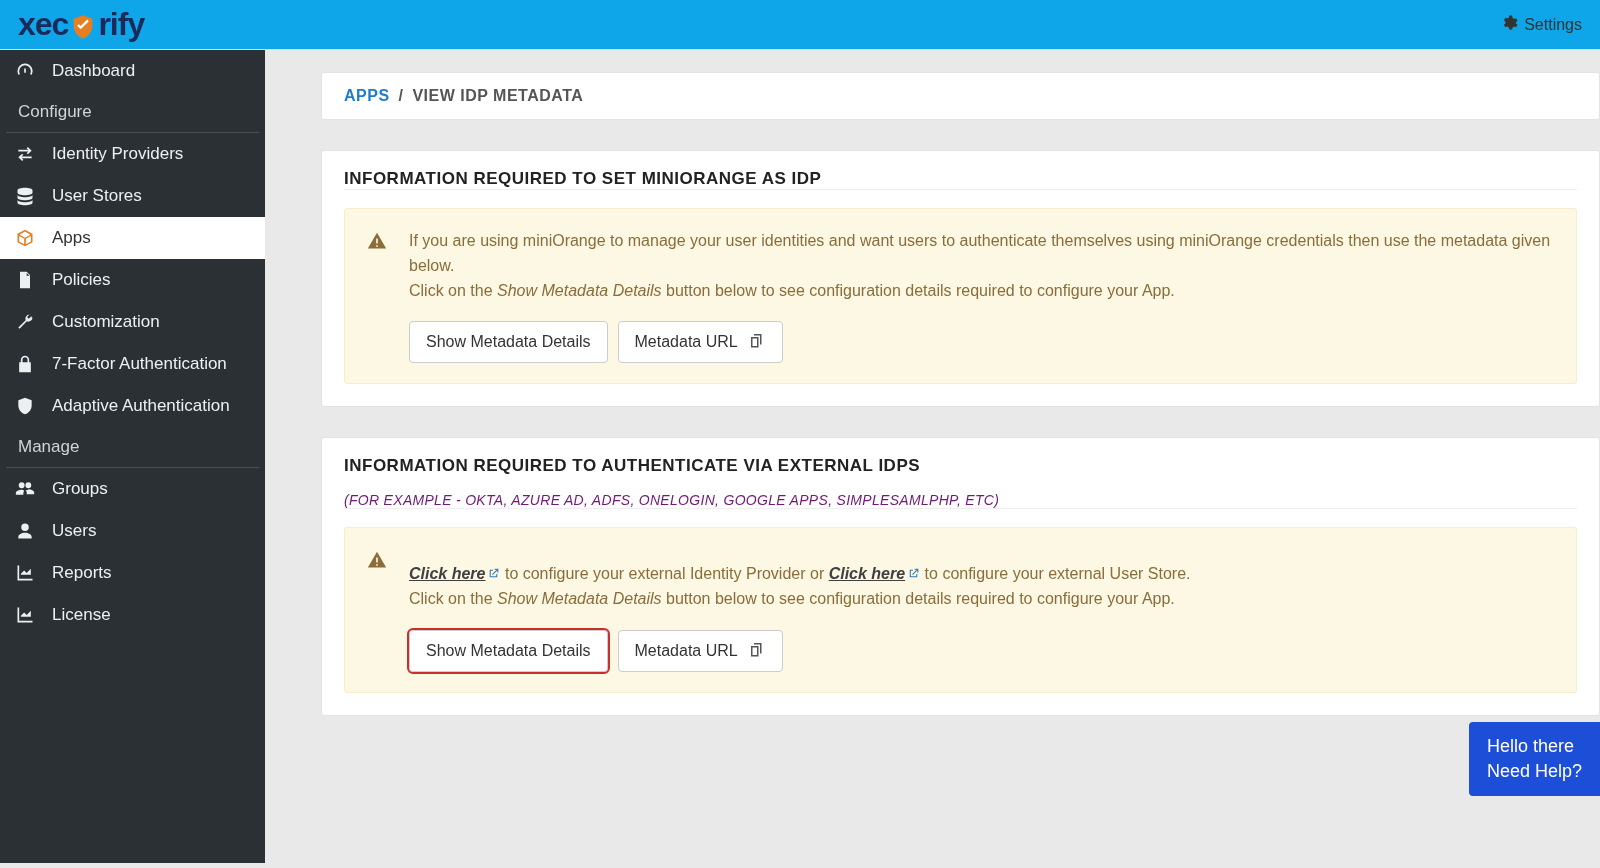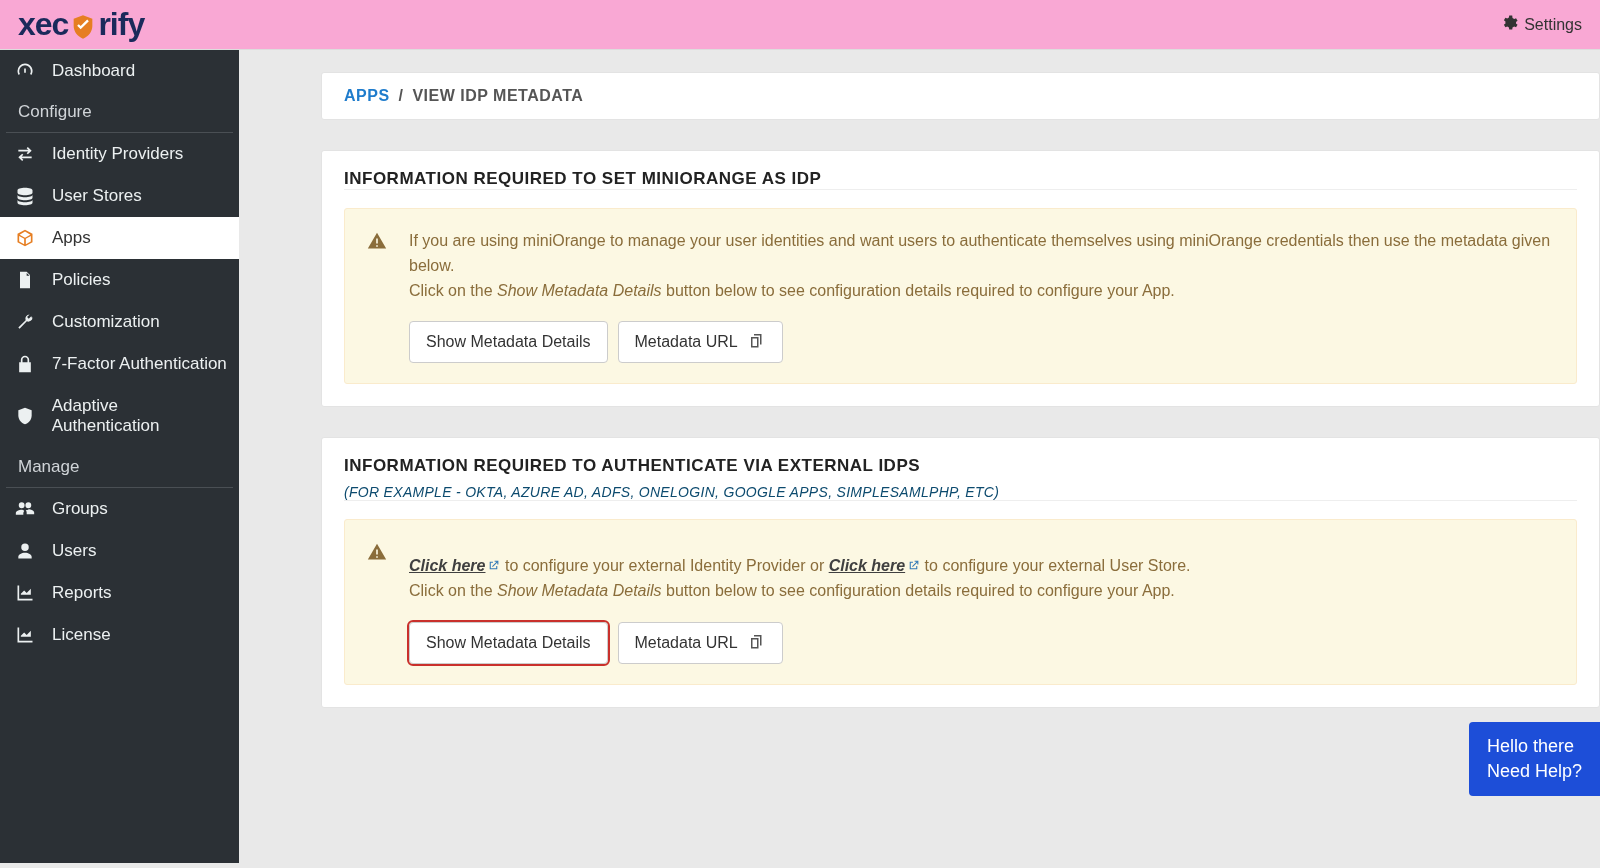--- a/index.html
+++ b/index.html
@@ -1,44 +1,44 @@
 <!DOCTYPE html>
 <html><head>
 <meta charset="utf-8">
 <style>
   * { box-sizing: border-box; margin: 0; padding: 0; }
   html, body { height: 100%; font-family: Arial, Helvetica, sans-serif; font-size: 15px; color: #333; background: #e9e9e9; }
   
-  .topbar { position: fixed; top: 0; left: 0; right: 0; height: 50px; background: #f9a8d4; border-bottom: 1px solid #ddd; display: flex; align-items: center; justify-content: space-between; padding: 0 18px; z-index: 100; }
+  .topbar { position: fixed; top: 0; left: 0; right: 0; height: 50px; background: #0ea5e9; border-bottom: 1px solid #ddd; display: flex; align-items: center; justify-content: space-between; padding: 0 18px; z-index: 100; }
   .logo { display: flex; align-items: baseline; font-weight: 700; font-size: 32px; color: #1a2a5b; letter-spacing: -1px; }
   .logo .shield { display:inline-block; width: 28px; height: 28px; margin: 0 1px; position: relative; top: 6px; }
   .logo .shield svg { width: 28px; height: 28px; }
   .settings-link { display: flex; align-items: center; gap: 6px; color: #333; font-size: 16px; cursor: pointer; }
   .settings-link svg { width: 18px; height: 18px; fill: #333; }
 
   
-  .sidebar { position: fixed; top: 50px; left: 0; bottom: 5px; width: 239px; background: #2b3035; color: #ecf0f1; overflow-y: auto; }
+  .sidebar { position: fixed; top: 50px; left: 0; bottom: 5px; width: 265px; background: #2b3035; color: #ecf0f1; overflow-y: auto; }
   .sidebar ul { list-style: none; }
   .nav-item { display: flex; align-items: center; gap: 16px; padding: 11px 12px 11px 14px; font-size: 17px; color: #ecf0f1; cursor: pointer; }
   .nav-item.active { background: #fff; color: #333; }
   .nav-item.active .icon svg { fill: #e67e22; }
   .nav-item .icon { width: 22px; display: flex; justify-content: center; }
   .nav-item .icon svg { width: 20px; height: 20px; fill: #ecf0f1; }
   .sidebar-section { padding: 10px 12px; font-size: 17px; color: #d0d4d8; border-bottom: 1px solid #4a4f54; margin: 0 6px; }
 
   
   .content { margin-left: 265px; margin-top: 50px; padding: 22px 0 24px 56px; }
   .panel { background: #fff; border: 1px solid #e3e3e3; border-radius: 3px; padding: 18px 22px 22px 22px; margin-bottom: 30px; }
   .breadcrumb { font-size: 16px; font-weight: 700; letter-spacing: .5px; }
   .breadcrumb a { color: #1f7ccc; text-decoration: none; }
   .breadcrumb .sep { color: #555; margin: 0 4px; }
   .breadcrumb .cur { color: #555; }
 
   .section-h { font-size: 17px; font-weight: 700; color: #222; letter-spacing: .5px; border-bottom: 1px solid #eee; padding-bottom: 0; margin-bottom: 18px; }
-  .section-sub { font-size: 14px; font-style: italic; color: #0c4a6e; font-weight: 400; display: block; margin-top: 8px; letter-spacing: .3px; }
+  .section-sub { font-size: 14px; font-style: italic; color: #701a75; font-weight: 400; display: block; margin-top: 16px; letter-spacing: .3px; }
 
   .alert { background: #fcf8e3; border: 1px solid #faebcc; border-radius: 3px; padding: 20px 22px; display: flex; gap: 22px; color: #8a6d3b; }
   .alert .warn-icon svg { width: 20px; height: 20px; fill: #8a6d3b; margin-top: 2px; }
   .alert .body { flex: 1; font-size: 16px; line-height: 1.55; }
   .alert .body .emph { font-style: italic; }
   .alert .link { color: #404040; font-style: italic; text-decoration: underline; font-weight: 700; cursor: pointer; }
   .alert .link svg { width: 13px; height: 13px; fill: #337ab7; vertical-align: -1px; margin-left: 2px; }
 
   .btn-row { margin-top: 18px; display: flex; gap: 10px; }
   .btn { background: #fff; border: 1px solid #ccc; border-radius: 4px; padding: 9px 16px; font-size: 16px; color: #333; display: inline-flex; align-items: center; gap: 10px; cursor: pointer; }

